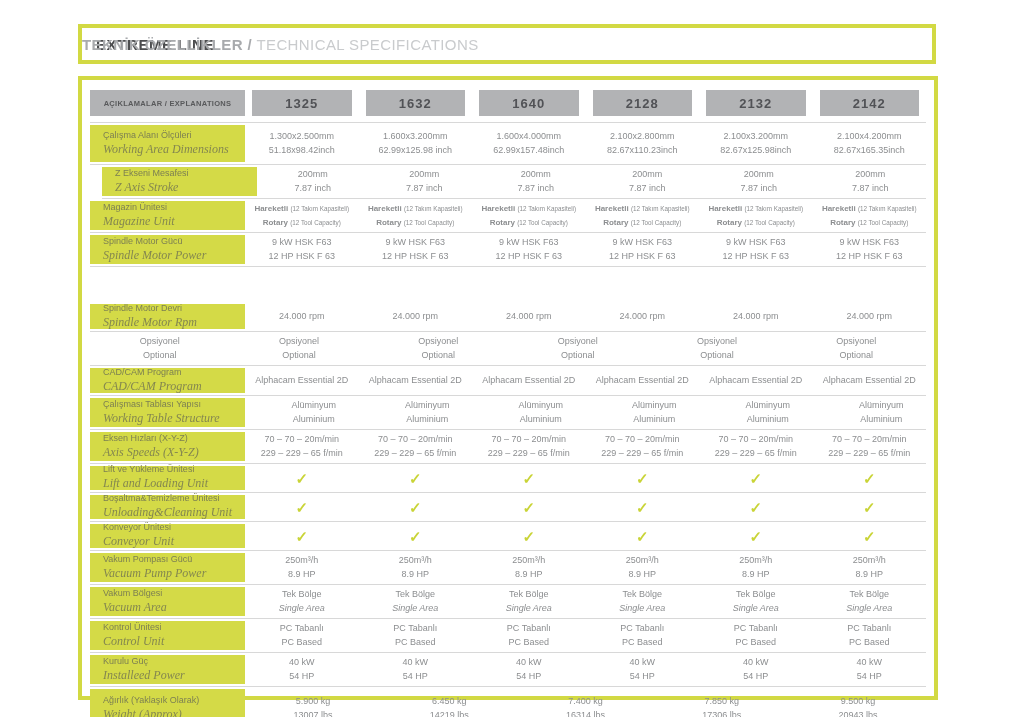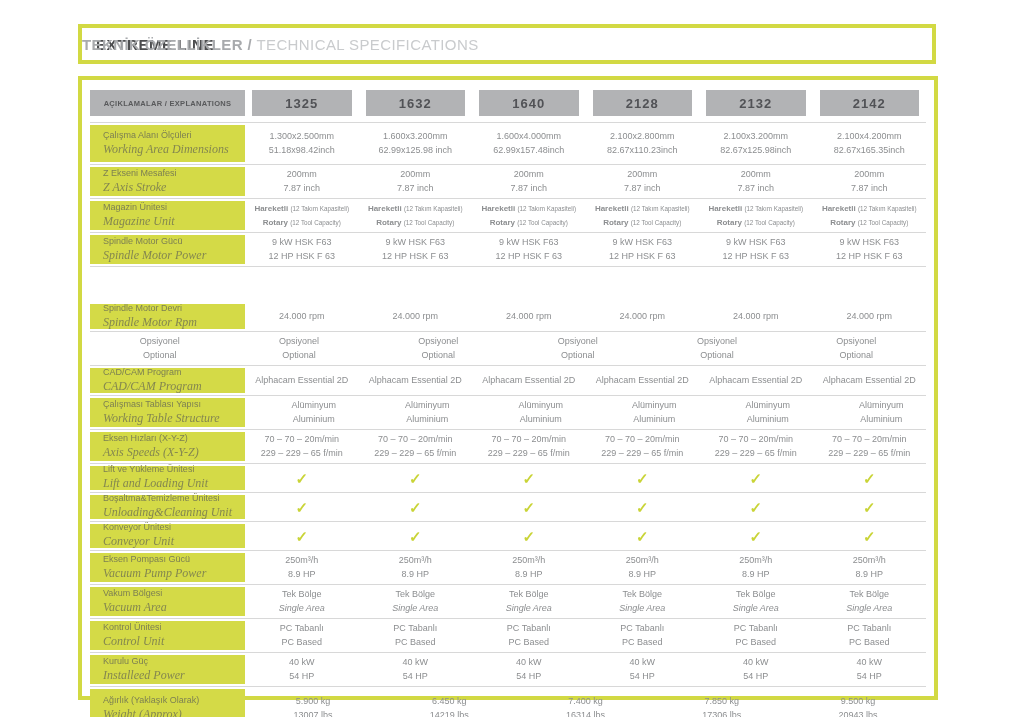--- a/index.html
+++ b/index.html
@@ -103,21 +103,21 @@
         </div>
         <div class="val-cell">
           <div>2.100x3.200mm</div>
           <div>82.67x125.98inch</div>
         </div>
         <div class="val-cell">
           <div>2.100x4.200mm</div>
           <div>82.67x165.35inch</div>
         </div>
       </div>
-      <div class="row" style="height: 34px;">
+      <div class="row" style="height: 34px; margin-left: 12px;">
         <div class="label-cell">
           <div class="lbl-tr">Z Ekseni Mesafesi</div>
           <div class="lbl-en">Z Axis Stroke</div>
         </div>
         <div class="val-cell">
           <div>200mm</div>
           <div>7.87 inch</div>
         </div>
         <div class="val-cell">
           <div>200mm</div>
@@ -401,21 +401,21 @@
         </div>
         <div class="val-cell">
           <div class="check">✓</div>
         </div>
         <div class="val-cell">
           <div class="check">✓</div>
         </div>
       </div>
       <div class="row" style="height: 34px;">
         <div class="label-cell">
-          <div class="lbl-tr">Eksen Pompası Gücü</div>
+          <div class="lbl-tr">Vakum Pompası Gücü</div>
           <div class="lbl-en">Vacuum Pump Power</div>
         </div>
         <div class="val-cell">
           <div>250m³/h</div>
           <div>8.9 HP</div>
         </div>
         <div class="val-cell">
           <div>250m³/h</div>
           <div>8.9 HP</div>
         </div>

